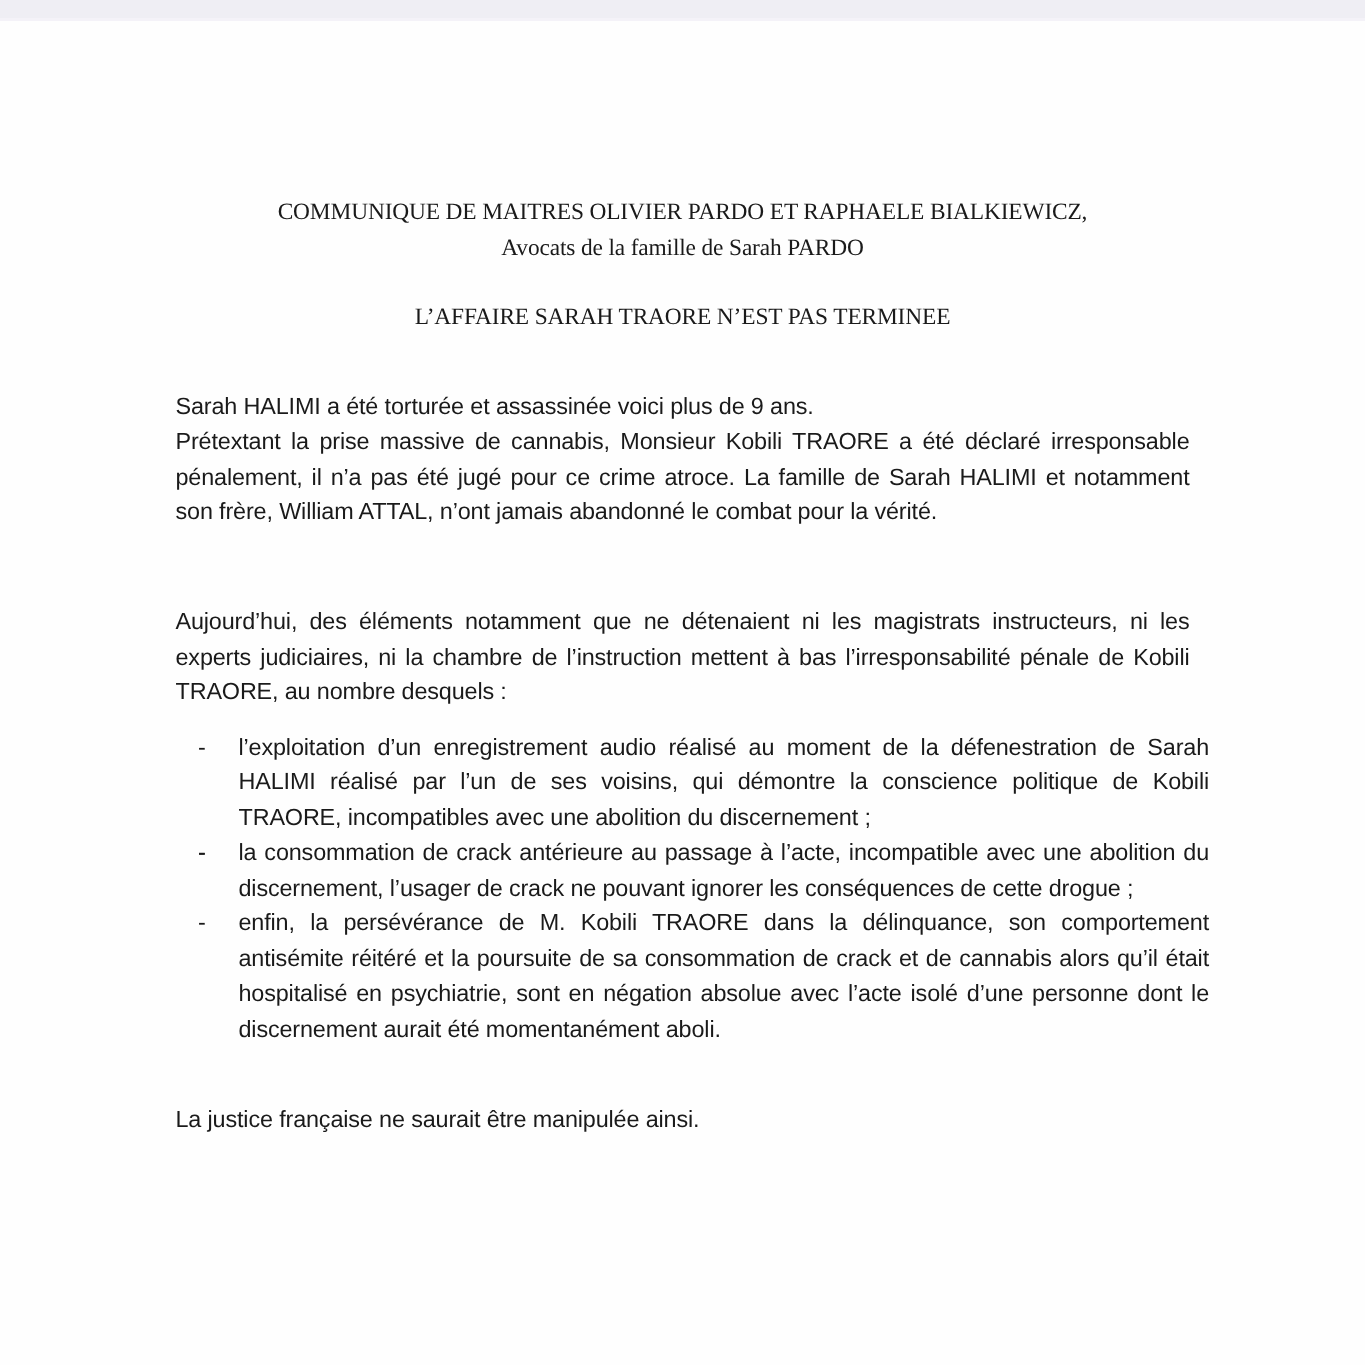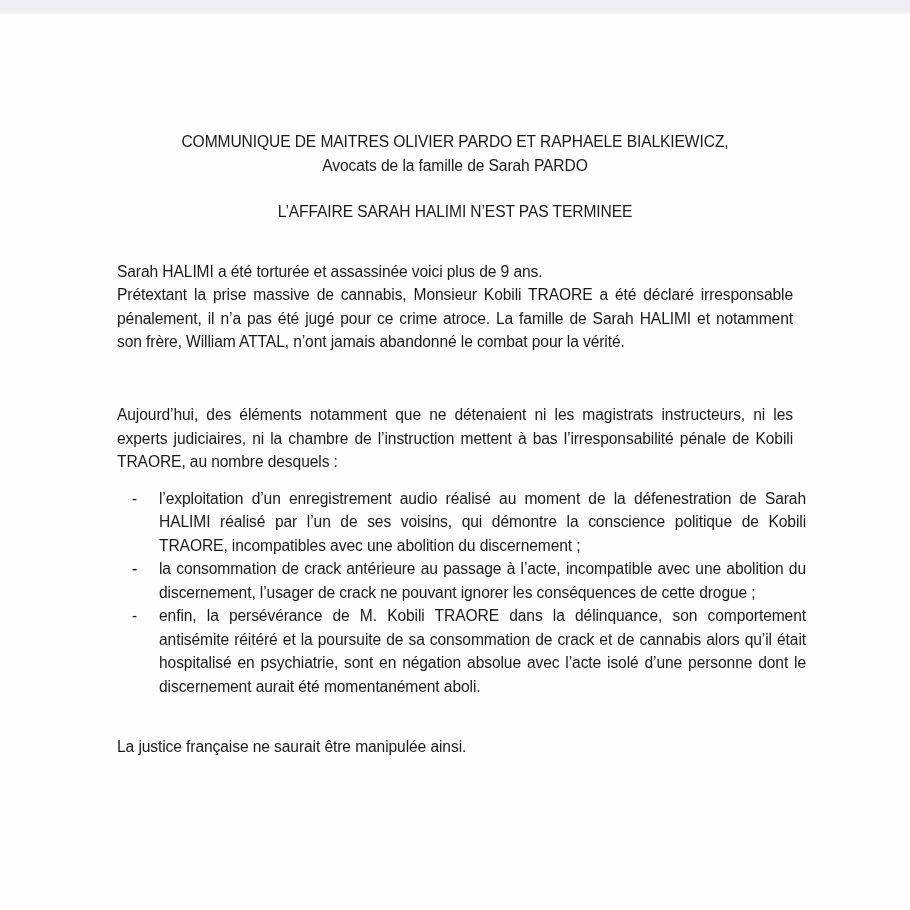--- a/index.html
+++ b/index.html
@@ -28,20 +28,21 @@
       left: 104px;
       top: 130px;
       width: 702px;
       font-size: 15.6px;
       line-height: 23.5px;
       letter-spacing: -0.1px;
     }
     .center {
       text-align: center;
       margin: 0;
+      font-family: Liberation Serif, serif;
     }
     .header-block {
       margin-left: -10px;
       margin-right: -10px;
     }
     .gap-title {
       height: 23px;
     }
     .title {
       margin-top: 0;
@@ -85,21 +86,21 @@
 
 <div class="page">
 
   <div class="header-block">
     <p class="center">COMMUNIQUE DE MAITRES OLIVIER PARDO ET RAPHAELE BIALKIEWICZ,</p>
     <p class="center">Avocats de la famille de Sarah PARDO</p>
   </div>
 
   <div class="gap-title"></div>
 
-  <p class="center title">L’AFFAIRE SARAH HALIMI N’EST PAS TERMINEE</p>
+  <p class="center title">L’AFFAIRE SARAH TRAORE N’EST PAS TERMINEE</p>
 
   <div class="first-gap"></div>
 
   <div class="para">
     <span class="line">Sarah HALIMI a été torturée et assassinée voici plus de 9 ans.</span>
     <span class="line">Prétextant la prise massive de cannabis, Monsieur Kobili TRAORE a été déclaré irresponsable pénalement, il n’a pas été jugé pour ce crime atroce. La famille de Sarah HALIMI et notamment son frère, William ATTAL, n’ont jamais abandonné le combat pour la vérité.</span>
   </div>
 
   <div class="para-gap"></div>
 

